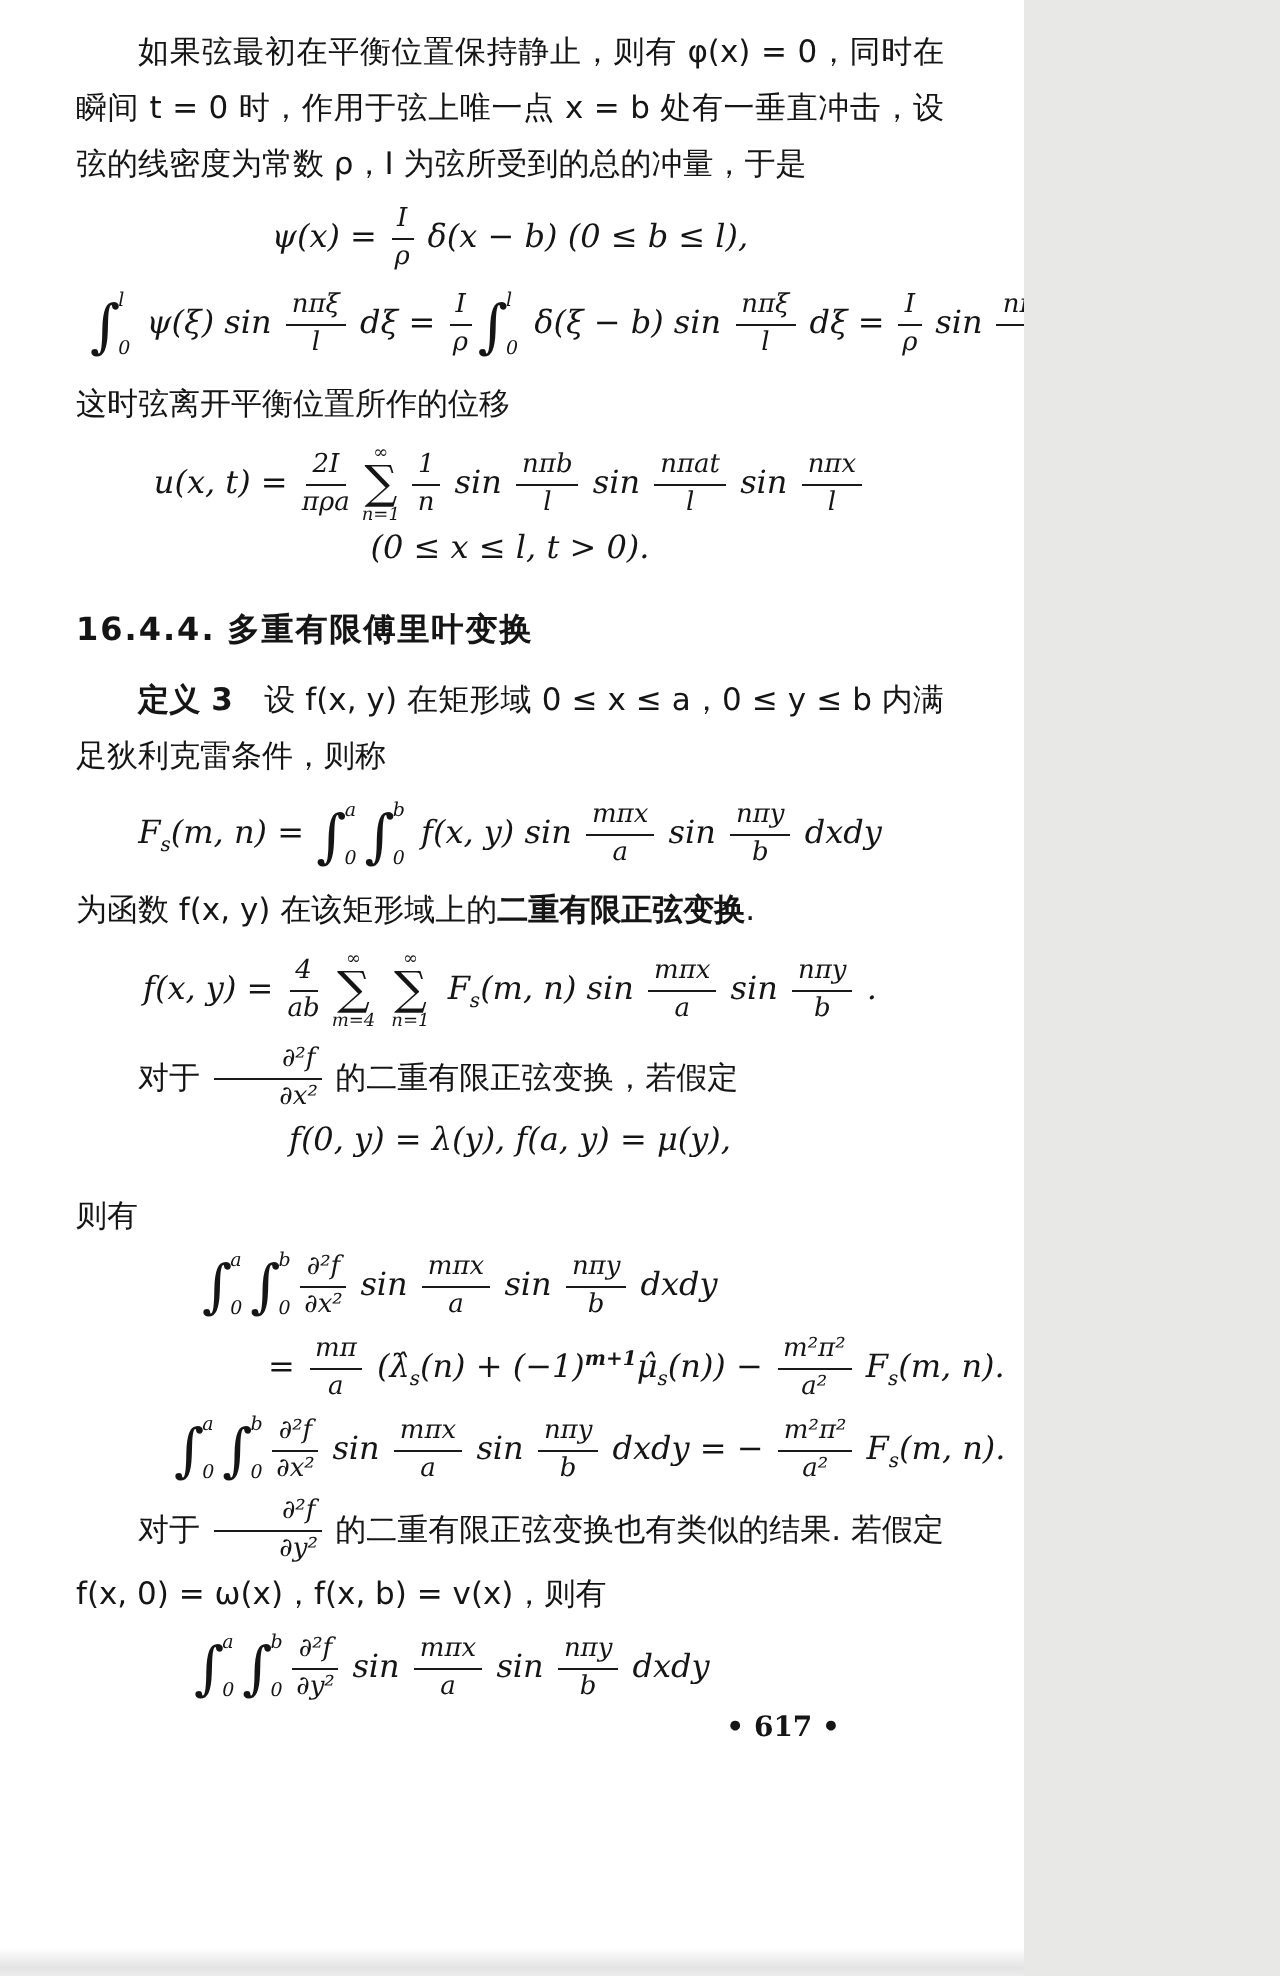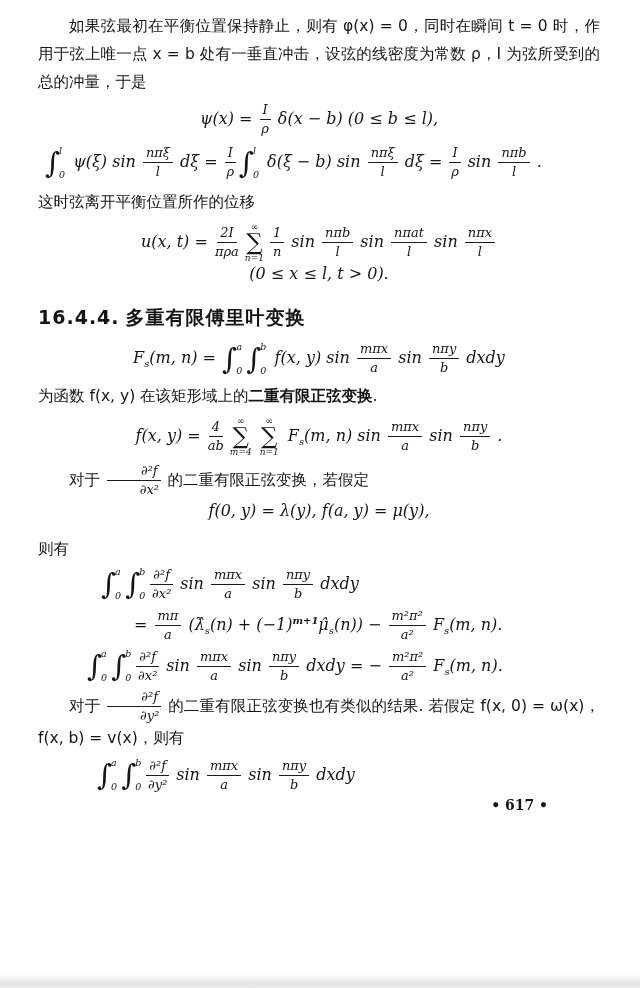--- a/index.html
+++ b/index.html
@@ -1,18 +1,18 @@
 <!DOCTYPE html>
 <html><head>
 <meta charset="utf-8">
 <style>
   html,body{margin:0;padding:0;background:#e8e8e6;}
   .page{
     position:relative;
-    width:640px;height:988px;
+    width:512px;height:988px;
     background:#ffffff;
     box-sizing:border-box;
     padding:12px 40px 0 38px;
     overflow:hidden;
     color:#151515;
     font-family:"DejaVu Sans",sans-serif;
   }
   .para{font-size:15.5px;line-height:28px;text-align:justify;}
   .indent{text-indent:2em;}
   .mbold{font-weight:bold;}
@@ -42,21 +42,21 @@
   .sum{
     display:inline-flex;flex-direction:column;align-items:center;
     vertical-align:middle;margin:0 4px;font-style:normal;
   }
   .ssign{font-size:23px;line-height:21px;}
   .slim{font-size:9px;line-height:10px;font-style:italic;}
   .msub{font-size:10px;vertical-align:-4px;font-style:italic;}
   .msup{font-size:10px;vertical-align:6px;font-style:italic;font-weight:bold;}
   
   .heading{
-    font-size:19px;font-weight:bold;letter-spacing:1px;
+    font-size:16px;font-weight:bold;letter-spacing:1px;
     margin:14px 0 10px 0;
   }
   .heading .hnum{margin-right:6px;}
   
   .m-f1{margin:6px 0 4px;}
   .m-f2{margin:8px 0 8px;padding-left:6px;}
   .m-f3{margin:6px 0 2px;}
   .m-f3c{margin:2px 0 22px;}
   .m-f4{margin:8px 0 6px;}
   .m-f5{margin:6px 0 6px;}
@@ -137,20 +137,21 @@
       </span><span class="mt"> sin </span><span class="frac">
         <span class="num">nπx</span>
         <span class="den">l</span>
       </span></div>
   <div class="math m-f3c"><span class="mt">(0 ≤ x ≤ l,  t &gt; 0).</span></div>
 
   <div class="heading">
     <span class="hnum">16.4.4.</span><span>多重有限傅里叶变换</span>
   </div>
 
+  <div class="para indent"><span class="mbold">定义 3</span><span class="mt">　设 f(x, y) 在矩形域 0 ≤ x ≤ a，0 ≤ y ≤ b 内满足狄利克雷条件，则称</span></div>
 
   <div class="math m-f4"><span class="mt">F</span><span class="msub">s</span><span class="mt">(m, n) = </span><span class="intg">
         <span class="isign">∫</span>
         <span class="ilims">
           <span>a</span>
           <span>0</span>
         </span>
       </span><span class="intg">
         <span class="isign">∫</span>
         <span class="ilims">

